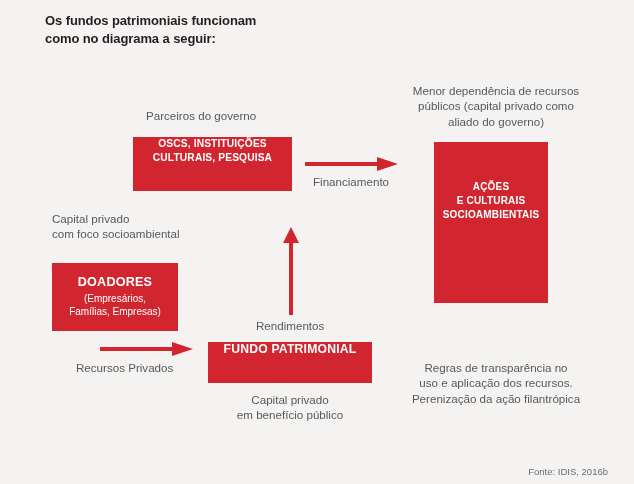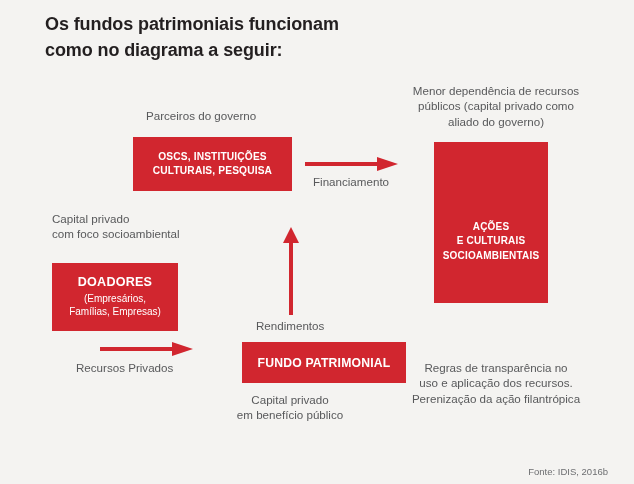--- a/index.html
+++ b/index.html
@@ -17,36 +17,35 @@
     position: relative;
     width: 634px;
     height: 484px;
   }
 
   .title {
     position: absolute;
     left: 45px;
     top: 12px;
     width: 400px;
-    font-size: 18px;
+    font-size: 13px;
     font-weight: bold;
     color: #231f20;
     line-height: 1.42;
     letter-spacing: -0.1px;
   }
   .title span { display: block; }
 
   .redbox {
     position: absolute;
     background: #d1262f;
     color: #ffffff;
     display: flex;
     flex-direction: column;
     align-items: center;
-    justify-content: center;
     text-align: center;
     box-sizing: border-box;
   }
 
   
   #box-oscs {
     left: 133px;
     top: 137px;
     width: 159px;
     height: 54px;
@@ -79,21 +78,20 @@
     margin-top: 2px;
   }
   #box-doadores .bx-sub span { display: block; }
 
   
   #box-fundo {
     left: 208px;
     top: 342px;
     width: 164px;
     height: 41px;
-    margin-left: 34px;
   }
   #box-fundo .bx-title {
     font-size: 12.2px;
     font-weight: bold;
     letter-spacing: 0.2px;
   }
 
   
   #box-acoes {
     left: 434px;

